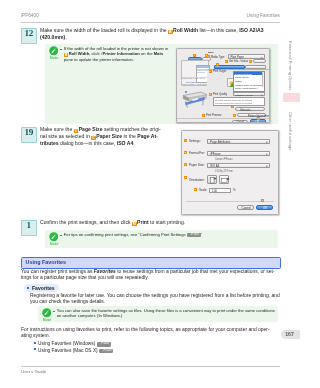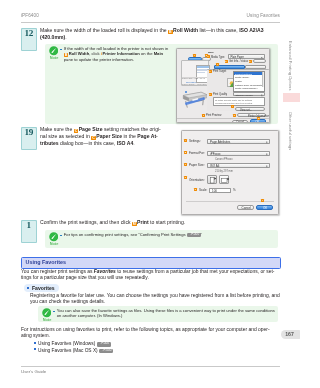--- a/index.html
+++ b/index.html
@@ -15,21 +15,21 @@
 
   
   .tabcol{position:absolute;left:283px;top:24px;width:17px;height:330px;}
   .vtab{position:absolute;left:5px;writing-mode:vertical-rl;font-size:3.85px;color:#8a8a8a;
         letter-spacing:.15px;white-space:nowrap;}
   .tabmark{position:absolute;left:0px;width:17px;background:#fadada;}
   
 
   
   .step{position:absolute;}
-  .stepnum{position:absolute;left:0;top:1px;width:15.5px;height:23px;
+  .stepnum{position:absolute;left:0;top:1px;width:15.5px;height:16px;
            background:#9ed2d4;border-radius:1px;}
   .stepnum::after{content:"";position:absolute;left:1px;top:1px;right:1px;bottom:1px;
            background:#d9efef;border-radius:.6px;}
   .stepnum span{position:absolute;left:0;top:0;width:15.5px;height:10px;line-height:10.6px;
            text-align:center;font-family:"Liberation Serif",serif;font-weight:bold;
            font-size:9.2px;color:#17595e;z-index:2;letter-spacing:-0.3px;}
   .steptxt{position:absolute;left:19px;top:0.4px;font-size:5.1px;line-height:6.6px;color:#231f20;}
   b{font-weight:bold;}
 
   

